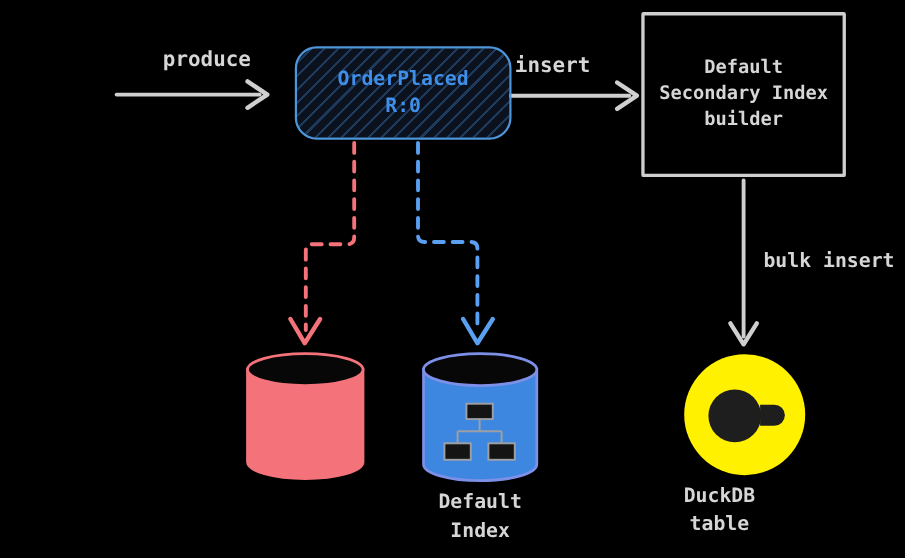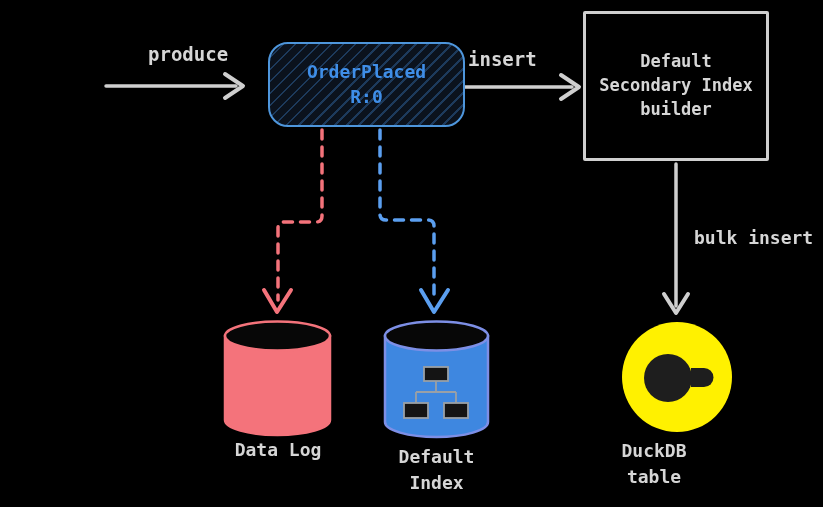--- a/index.html
+++ b/index.html
@@ -130,21 +130,20 @@
   </div>
 
   <div class="label consume-label">insert</div>
 
   <div class="builder-box">Default
 Secondary Index
 builder</div>
 
   <div class="label bulk-label">bulk insert</div>
 
-  <div class="label datalog-label">Data Log</div>
 
   <div class="label index-label">Default
 Index</div>
 
   <div class="label duckdb-label">DuckDB
 table</div>
 
 </div>
 
 </body></html>

